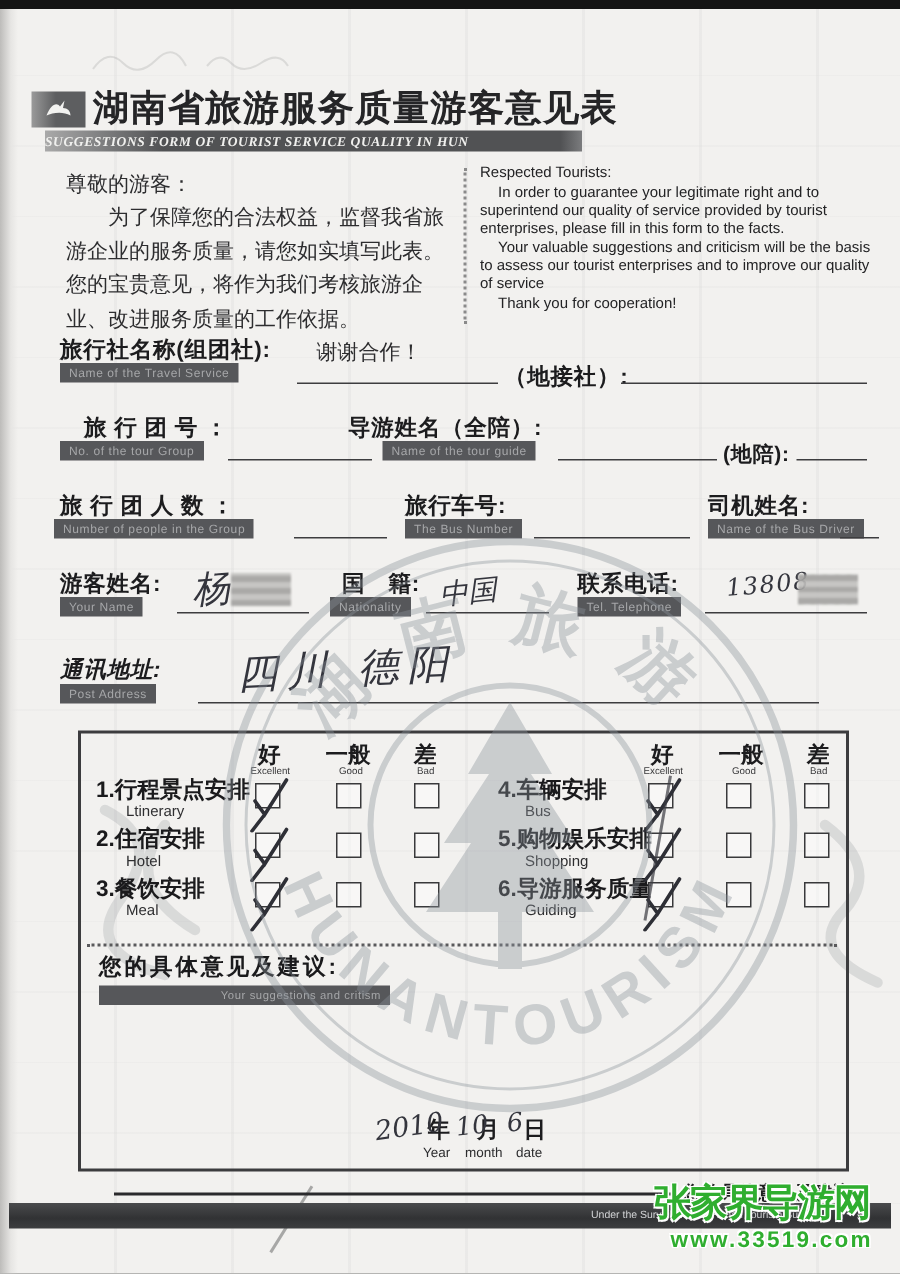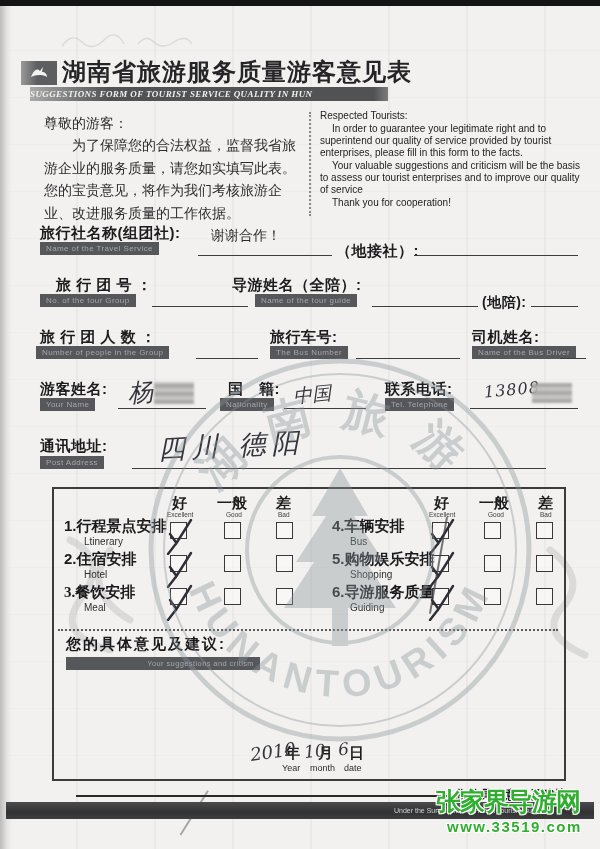--- a/index.html
+++ b/index.html
@@ -156,21 +156,21 @@
   <div class="cnlabel" style="left:228px;top:380px;">国　籍:</div>
   <div class="dlabel" style="left:220px;top:398px;">Nationality</div>
   <div class="hw" style="left:293px;top:382px;font-size:19px;transform:rotate(-6deg);">中国</div>
   <div class="uline" style="left:284px;top:408px;width:82px;"></div>
   <div class="cnlabel" style="left:385px;top:380px;">联系电话:</div>
   <div class="dlabel" style="left:385px;top:398px;">Tel. Telephone</div>
   <div class="hw" style="left:484px;top:380px;font-size:16px;transform:rotate(-5deg);letter-spacing:1px;">13808</div>
   <div class="pix" style="left:532px;top:383px;width:40px;height:20px;"></div>
   <div class="uline" style="left:470px;top:408px;width:108px;"></div>
 
-  <div class="cnlabel" style="left:40px;top:437px;">通讯地址:</div>
+  <div class="cnlabel" style="left:40px;top:437px;font-style:italic;">通讯地址:</div>
   <div class="dlabel" style="left:40px;top:456px;">Post Address</div>
   <div class="hw" style="left:158px;top:428px;font-size:27px;transform:rotate(-3deg);letter-spacing:6px;">四川 德阳</div>
   <div class="uline" style="left:132px;top:468px;width:414px;"></div>
 
   <div class="rate-box">
 
     <div class="rb col-cn" style="left:118px;top:5px;">好</div>
     <div class="rb col-en" style="left:113px;top:22px;">Excellent</div>
     <div class="rb col-cn" style="left:163px;top:5px;">一般</div>
     <div class="rb col-en" style="left:172px;top:22px;">Good</div>
@@ -195,21 +195,21 @@
 
     <div class="rb item-cn" style="left:10px;top:61px;"><span>2.</span><span>住宿安排</span></div>
     <div class="rb item-en" style="left:30px;top:80px;">Hotel</div>
     <div class="cb" style="left:116px;top:66px;"></div>
     <div class="cb" style="left:170px;top:66px;"></div>
     <div class="cb" style="left:222px;top:66px;"></div>
     <svg class="tick" style="left:112px;top:61px;" viewBox="0 0 27 38">
         <use href="#tickpath"></use>
       </svg>
 
-    <div class="rb item-cn" style="left:10px;top:94px;font-family:Liberation Serif, serif;"><span>3.</span><span>餐饮安排</span></div>
+    <div class="rb item-cn" style="left:10px;top:94px;"><span>3.</span><span>餐饮安排</span></div>
     <div class="rb item-en" style="left:30px;top:113px;">Meal</div>
     <div class="cb" style="left:116px;top:99px;"></div>
     <div class="cb" style="left:170px;top:99px;"></div>
     <div class="cb" style="left:222px;top:99px;"></div>
     <svg class="tick" style="left:112px;top:94px;" viewBox="0 0 27 38">
         <use href="#tickpath"></use>
       </svg>
 
     <div class="rb item-cn" style="left:278px;top:28px;"><span>4.</span><span>车辆安排</span></div>
     <div class="rb item-en" style="left:296px;top:47px;">Bus</div>

